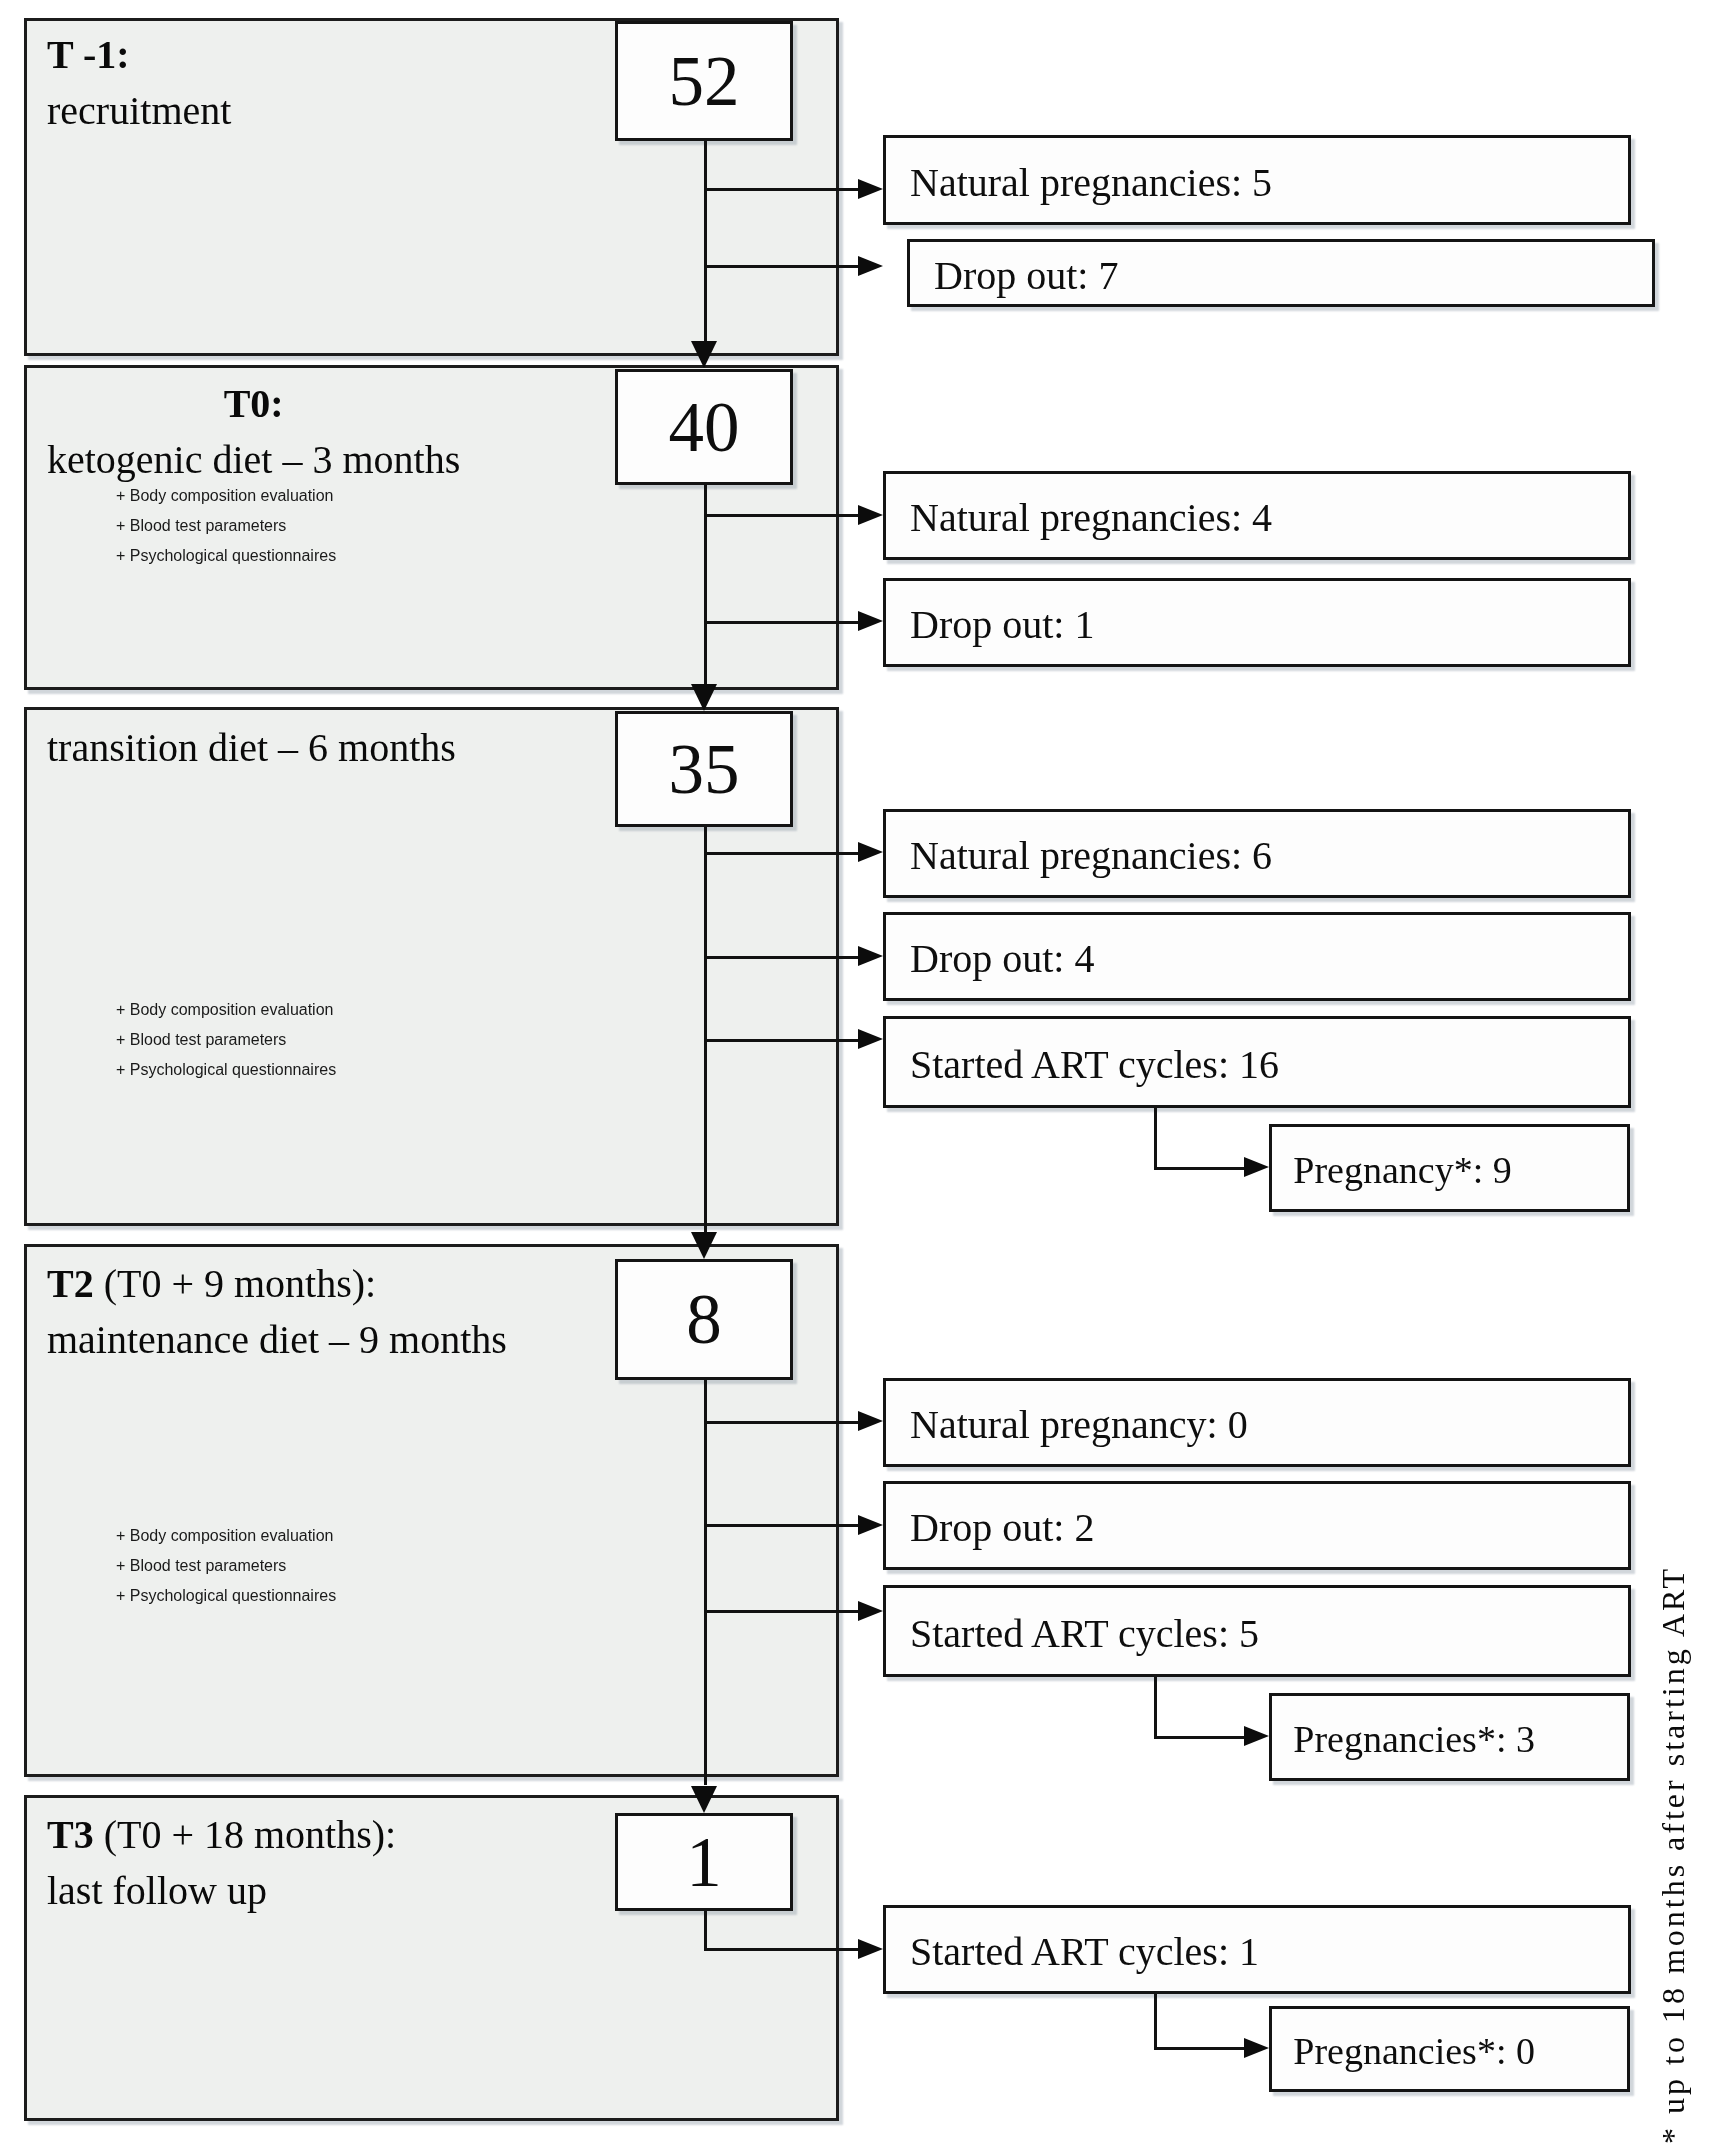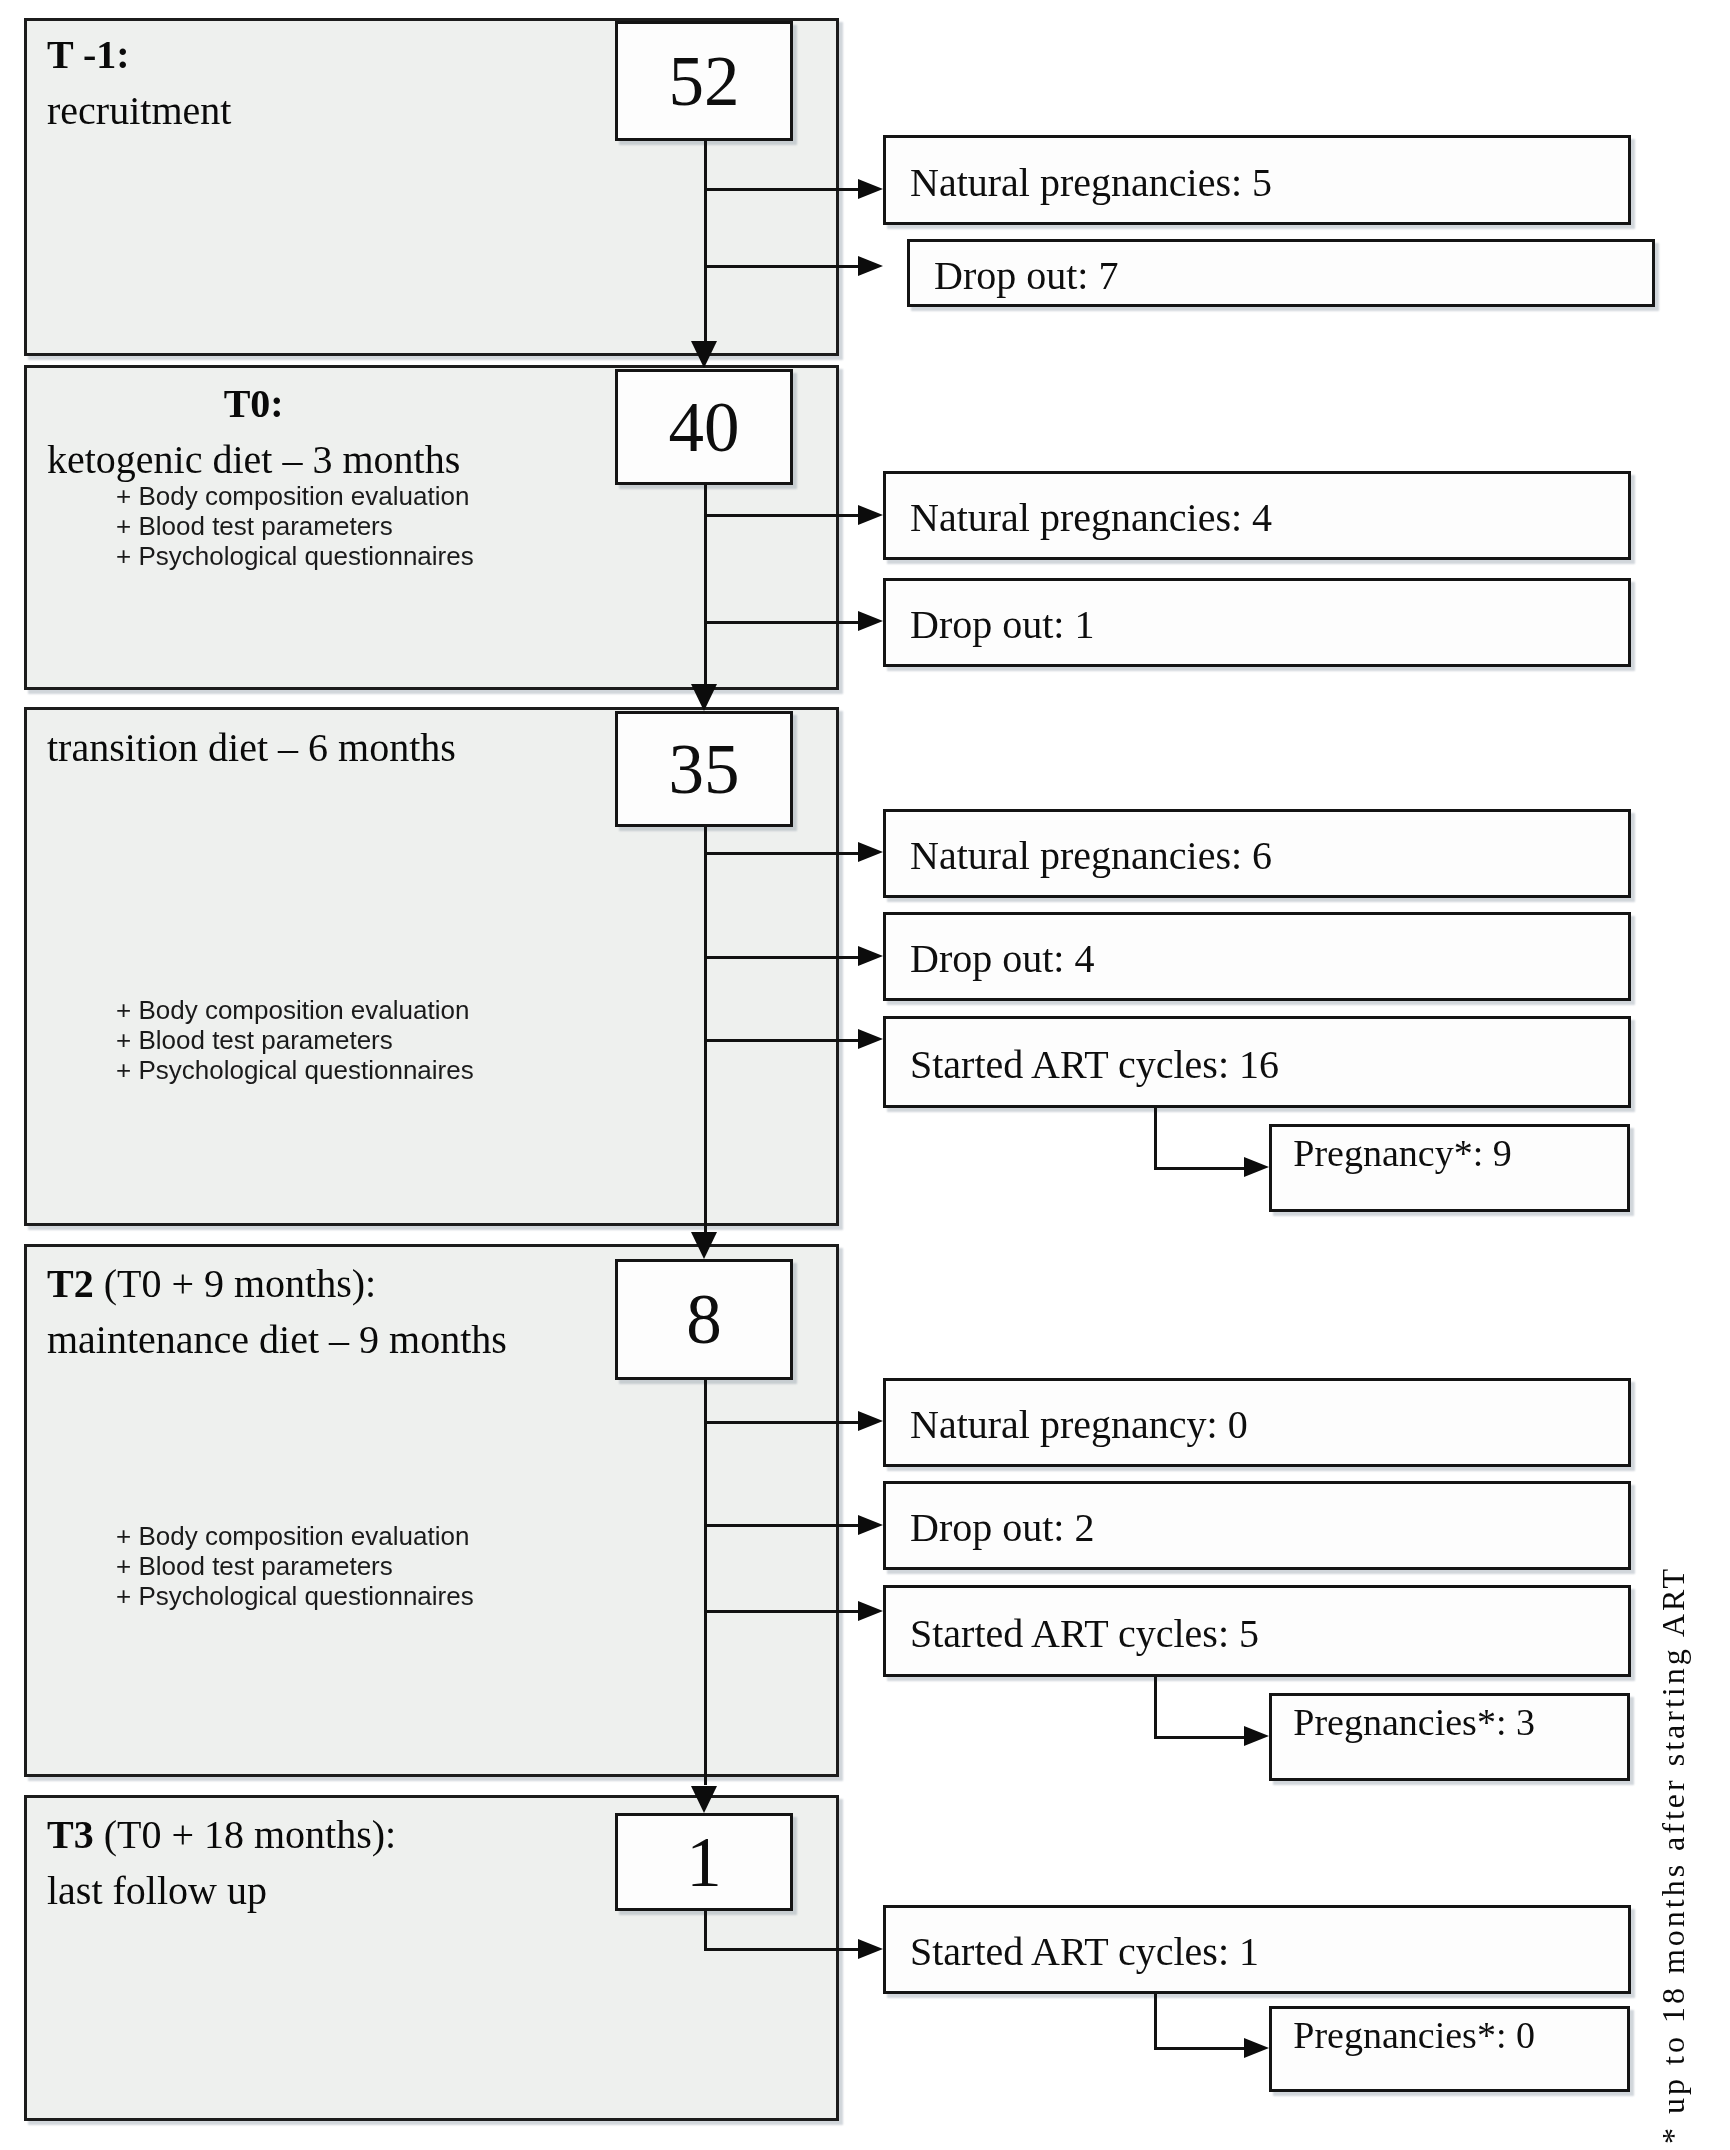--- a/index.html
+++ b/index.html
@@ -27,21 +27,21 @@
     font-size: 40px;
     line-height: 56px;
     white-space: nowrap;
     color: #0a0a0a;
   }
   .stage-title .bold { font-weight: bold; }
   .assessments {
     position: absolute;
     left: 116px;
     font-family: "Liberation Sans", sans-serif;
-    font-size: 26px;
+    font-size: 16px;
     line-height: 30px;
     color: #1a1a1a;
     white-space: nowrap;
   }
   .count-box {
     position: absolute;
     left: 615px;
     width: 178px;
     background: #fdfdfd;
     border: 3.6px solid #141414;
@@ -68,20 +68,21 @@
     box-shadow: 3.6px 4.1px 1.8px rgba(140,152,164,0.40);
   }
   .outcome-box {
     position: absolute;
     left: 1269px;
     width: 361px;
     background: #fdfdfd;
     border: 3.6px solid #141414;
     box-sizing: border-box;
     display: flex;
+    align-items: center;
     font-size: 38px;
     padding-left: 21.3px;
     padding-top: 3.6px;
     white-space: nowrap;
     box-shadow: 3.6px 4.1px 1.8px rgba(140,152,164,0.40);
   }
   .vline { position: absolute; width: 3px; background: #111111; }
   .hline { position: absolute; height: 3px; background: #111111; }
   .arrow-right {
     position: absolute; width: 0; height: 0;

